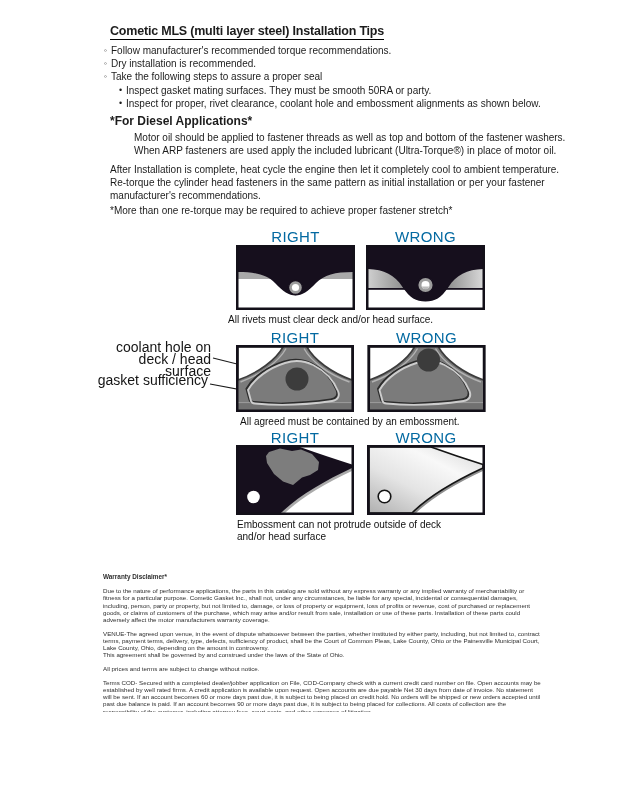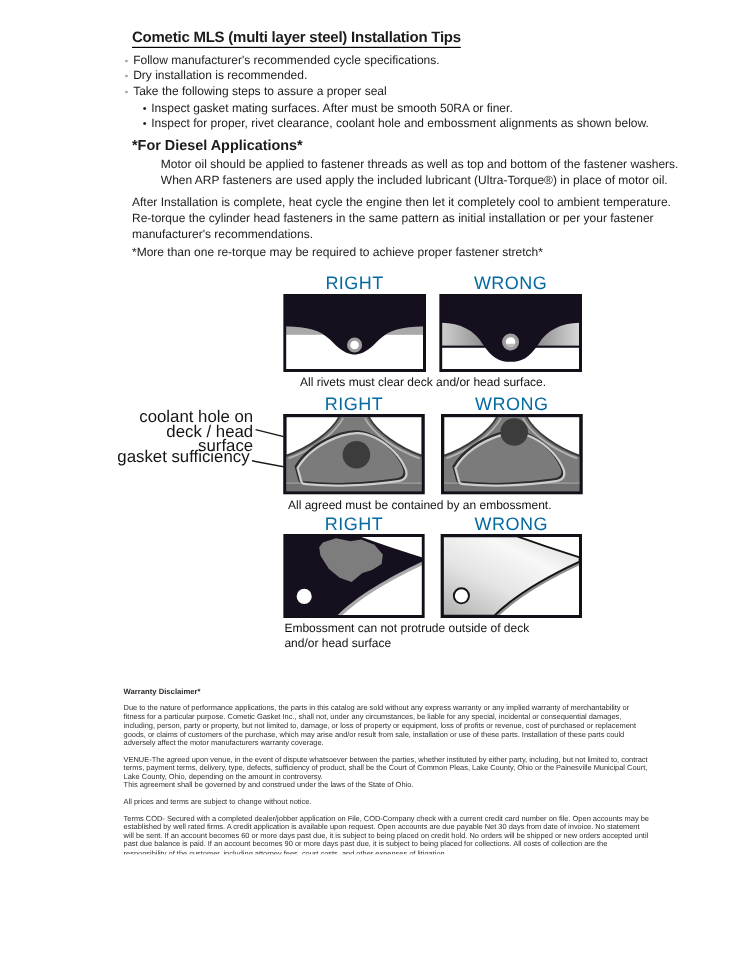--- a/index.html
+++ b/index.html
@@ -32,21 +32,21 @@
   .r3-right-label{left:236px;top:429px;width:118px;}
   .r3-wrong-label{left:367px;top:429px;width:118px;}
   .panel{display:block;}
   .r1-right-panel{left:236px;top:245px;}
   .r1-wrong-panel{left:366px;top:245px;}
   .r2-right-panel{left:236px;top:345px;}
   .r2-wrong-panel{left:367px;top:345px;}
   .r3-right-panel{left:236px;top:445px;}
   .r3-wrong-panel{left:367px;top:445px;}
   .caption{font-size:10px;color:#111;white-space:nowrap;line-height:12px;}
-  .r1-caption{left:250px;top:314px;}
+  .r1-caption{left:228px;top:314px;}
   .r2-caption{left:240px;top:416px;}
   .r3-caption{left:237px;top:519px;width:230px;white-space:normal;}
   .ann{font-size:14px;line-height:12px;text-align:right;color:#151515;}
   .ann1{right:407px;top:341px;width:120px;}
   .ann2{right:410px;top:374px;width:120px;}
   .leaders{left:180px;top:340px;}
   
   .legal{left:103px;top:573px;width:440px;font-size:6.2px;line-height:7.2px;color:#2e2e2e;}
   .legal .lh{font-weight:bold;font-size:6.4px;margin-bottom:7px;}
   .legal p{margin:0 0 6.5px 0;}
@@ -56,33 +56,33 @@
 </head>
 <body>
 
 <div class="page">
 
   <div class="abs title">Cometic MLS (multi layer steel) Installation Tips</div>
 
   <div class="abs tips">
     <div class="bullet">
       <span class="mk">◦</span>
-      <span>Follow manufacturer's recommended cycle specifications.</span>
+      <span>Follow manufacturer's recommended torque recommendations.</span>
     </div>
     <div class="bullet">
       <span class="mk">◦</span>
       <span>Dry installation is recommended.</span>
     </div>
     <div class="bullet">
       <span class="mk">◦</span>
       <span>Take the following steps to assure a proper seal</span>
     </div>
     <div class="bullet sub">
       <span class="mk">•</span>
-      <span>Inspect gasket mating surfaces.  After must be smooth 50RA or finer.</span>
+      <span>Inspect gasket mating surfaces.  They must be smooth 50RA or party.</span>
     </div>
     <div class="bullet sub">
       <span class="mk">•</span>
       <span>Inspect for proper, rivet clearance, coolant hole and embossment alignments as shown below.</span>
     </div>
   </div>
 
   <div class="abs diesel-h">*For Diesel Applications*</div>
   <div class="abs diesel-p1">Motor oil should be applied to fastener threads as well as top and bottom of the fastener washers. When ARP fasteners are used apply the included lubricant (Ultra-Torque®) in place of motor oil.</div>
   <div class="abs diesel-p2">After Installation is complete, heat cycle the engine then let it completely cool to ambient temperature. Re-torque the cylinder head fasteners in the same pattern as initial installation or per your fastener manufacturer's recommendations.</div>

